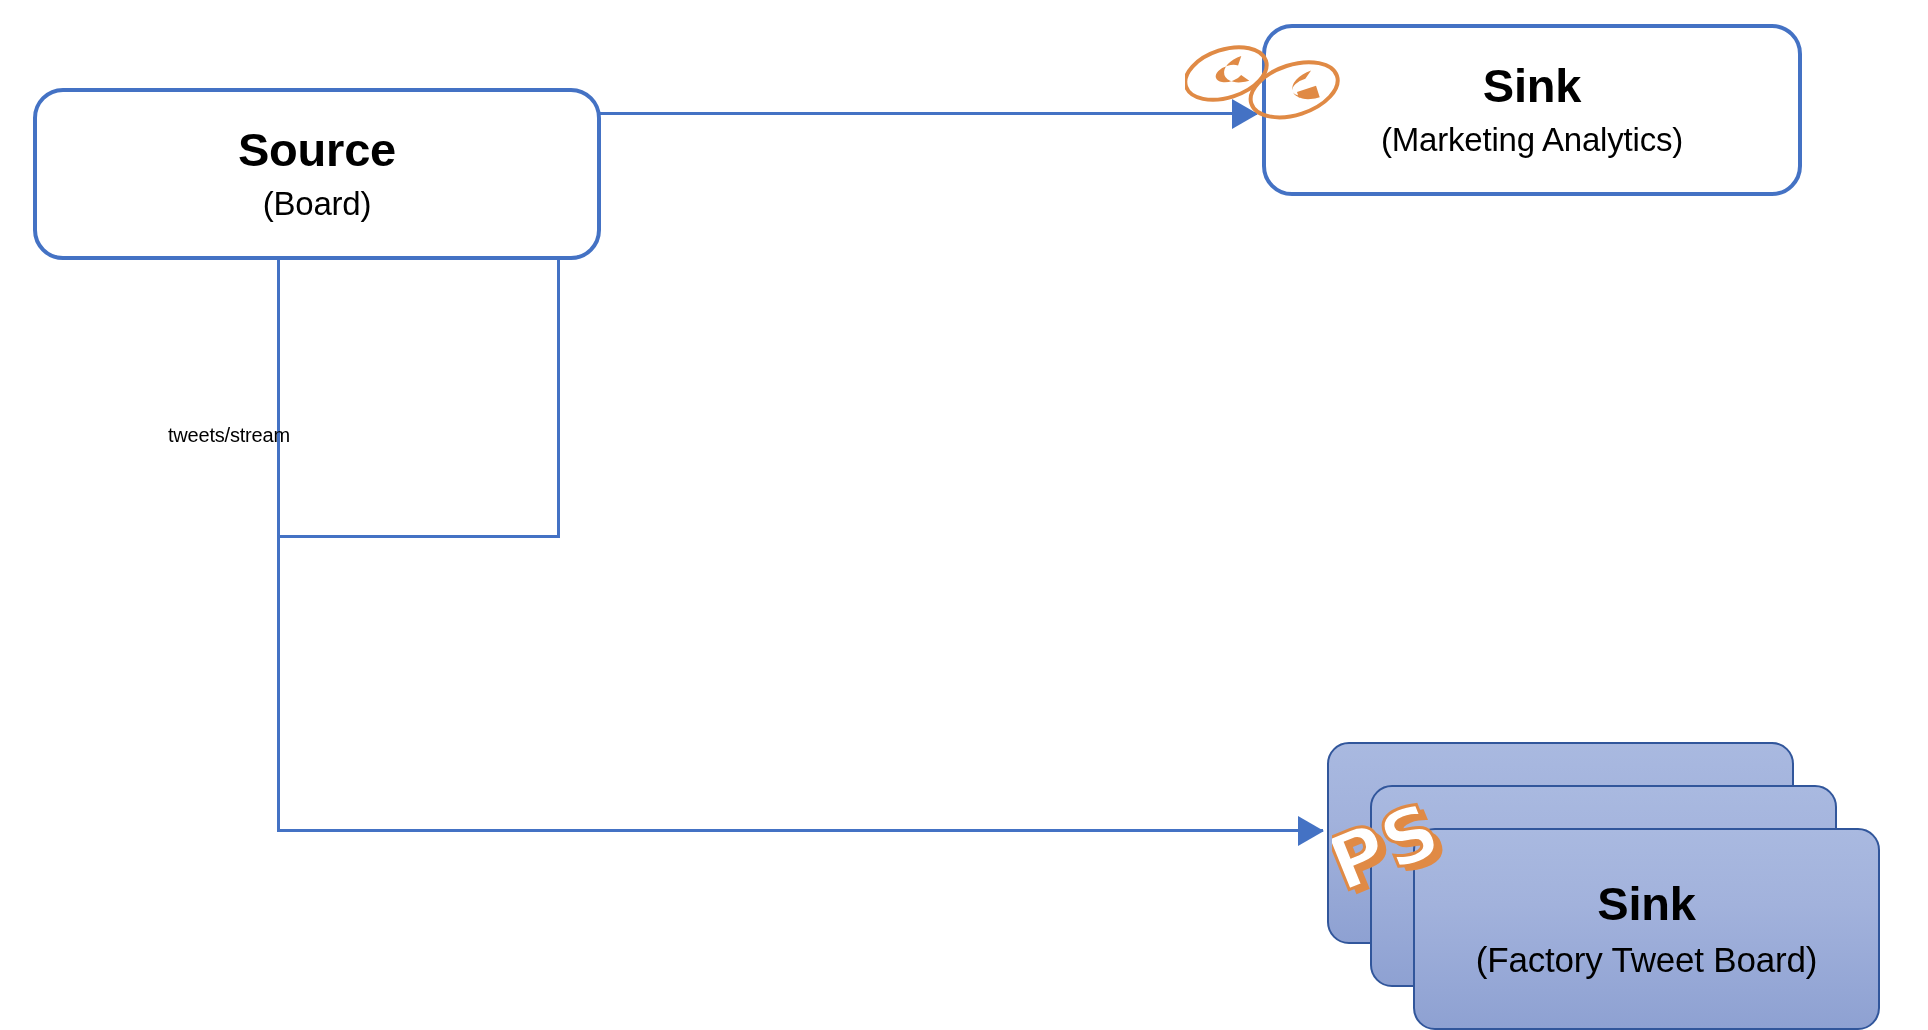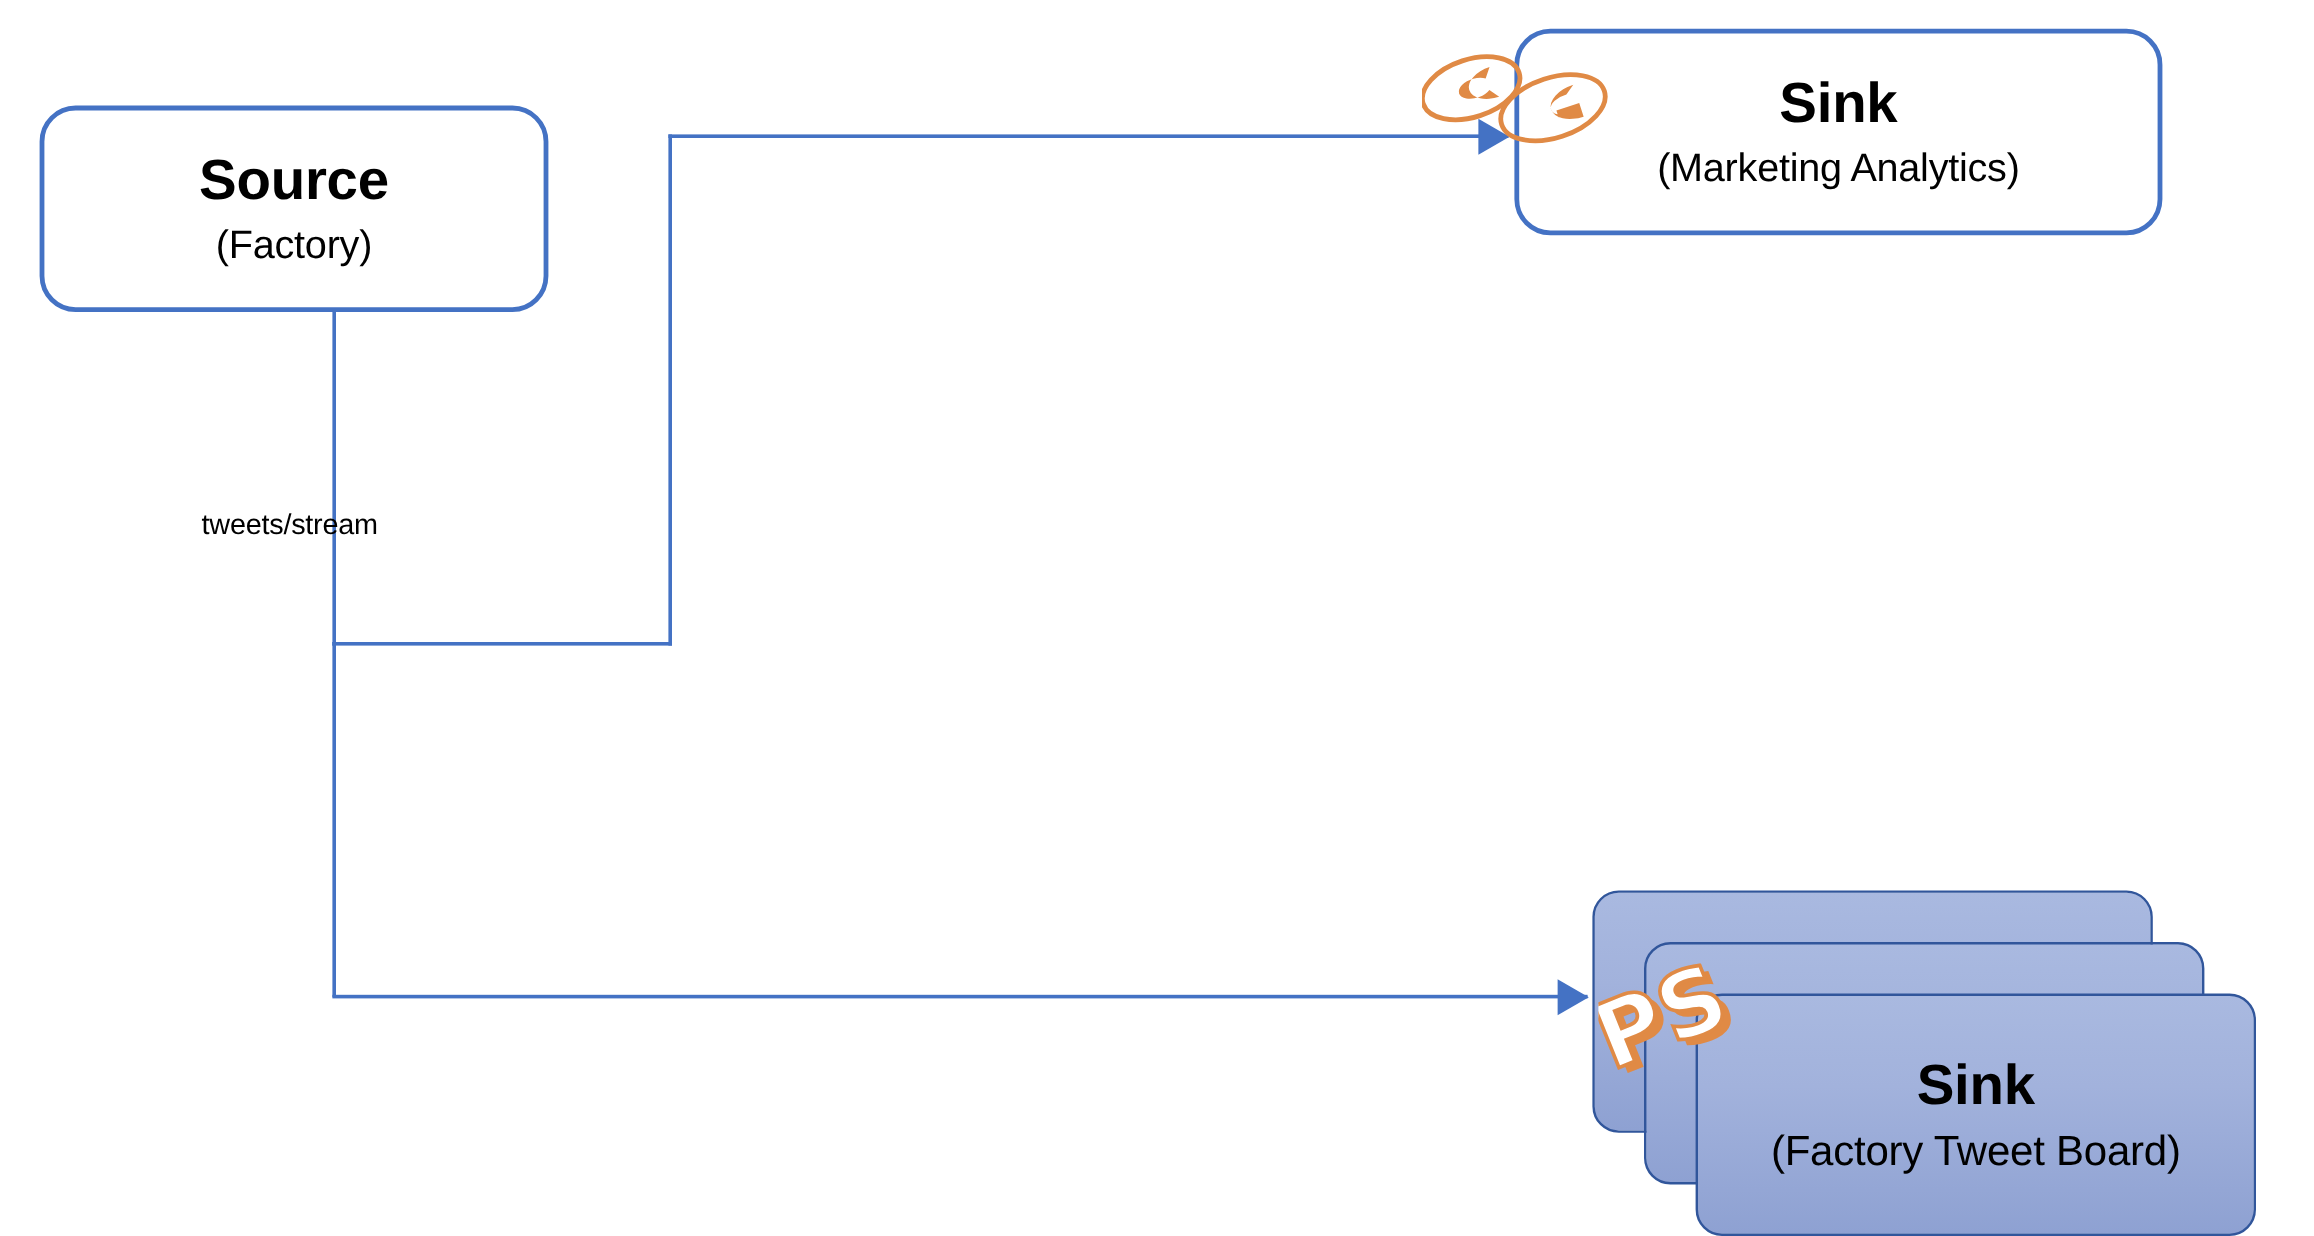--- a/index.html
+++ b/index.html
@@ -23,21 +23,21 @@
     display: flex;
     flex-direction: column;
     align-items: center;
     justify-content: center;
     text-align: center;
   }
   
   #source-node {
     left: 33px;
     top: 88px;
-    width: 424px;
+    width: 568px;
     height: 172px;
     border: 4px solid #4472C4;
     border-radius: 30px;
     background: #ffffff;
   }
   
   #sink-marketing-node {
     left: 1262px;
     top: 24px;
     width: 540px;
@@ -104,21 +104,21 @@
     position: absolute;
     width: 0;
     height: 0;
     border-top: 15px solid transparent;
     border-bottom: 15px solid transparent;
     border-left: 26px solid #4472C4;
   }
 
   .edge-label {
     position: absolute;
-    font-size: 24px;
+    font-size: 20px;
     color: #000000;
     white-space: nowrap;
     letter-spacing: -0.2px;
   }
 
   
   #cg-logo {
     position: absolute;
     left: 1185px;
     top: 22px;
@@ -155,21 +155,21 @@
   <div class="arrow-head" style="left:1232px; top:99px;"></div>
 
   <div class="line line-v" style="left:277px; top:535px; height:296px;"></div>
   <div class="line line-h" style="left:277px; top:829px; width:1046px;"></div>
   <div class="arrow-head" style="left:1298px; top:816px;"></div>
 
   <span class="edge-label" style="left:168px; top:424px;">tweets/stream</span>
 
   <div class="node" id="source-node">
     <div class="node-title">Source</div>
-    <div class="node-subtitle">(Factory)</div>
+    <div class="node-subtitle">(Board)</div>
   </div>
 
   <div class="node" id="sink-marketing-node">
     <div class="node-title">Sink</div>
     <div class="node-subtitle">(Marketing Analytics)</div>
   </div>
 
   <svg id="cg-logo" viewBox="0 0 170 105" xmlns="http://www.w3.org/2000/svg">
     <g transform="rotate(-18 40 55)">
       <ellipse cx="42" cy="52" rx="42" ry="24" fill="none" stroke="#E08A45" stroke-width="4"></ellipse>

